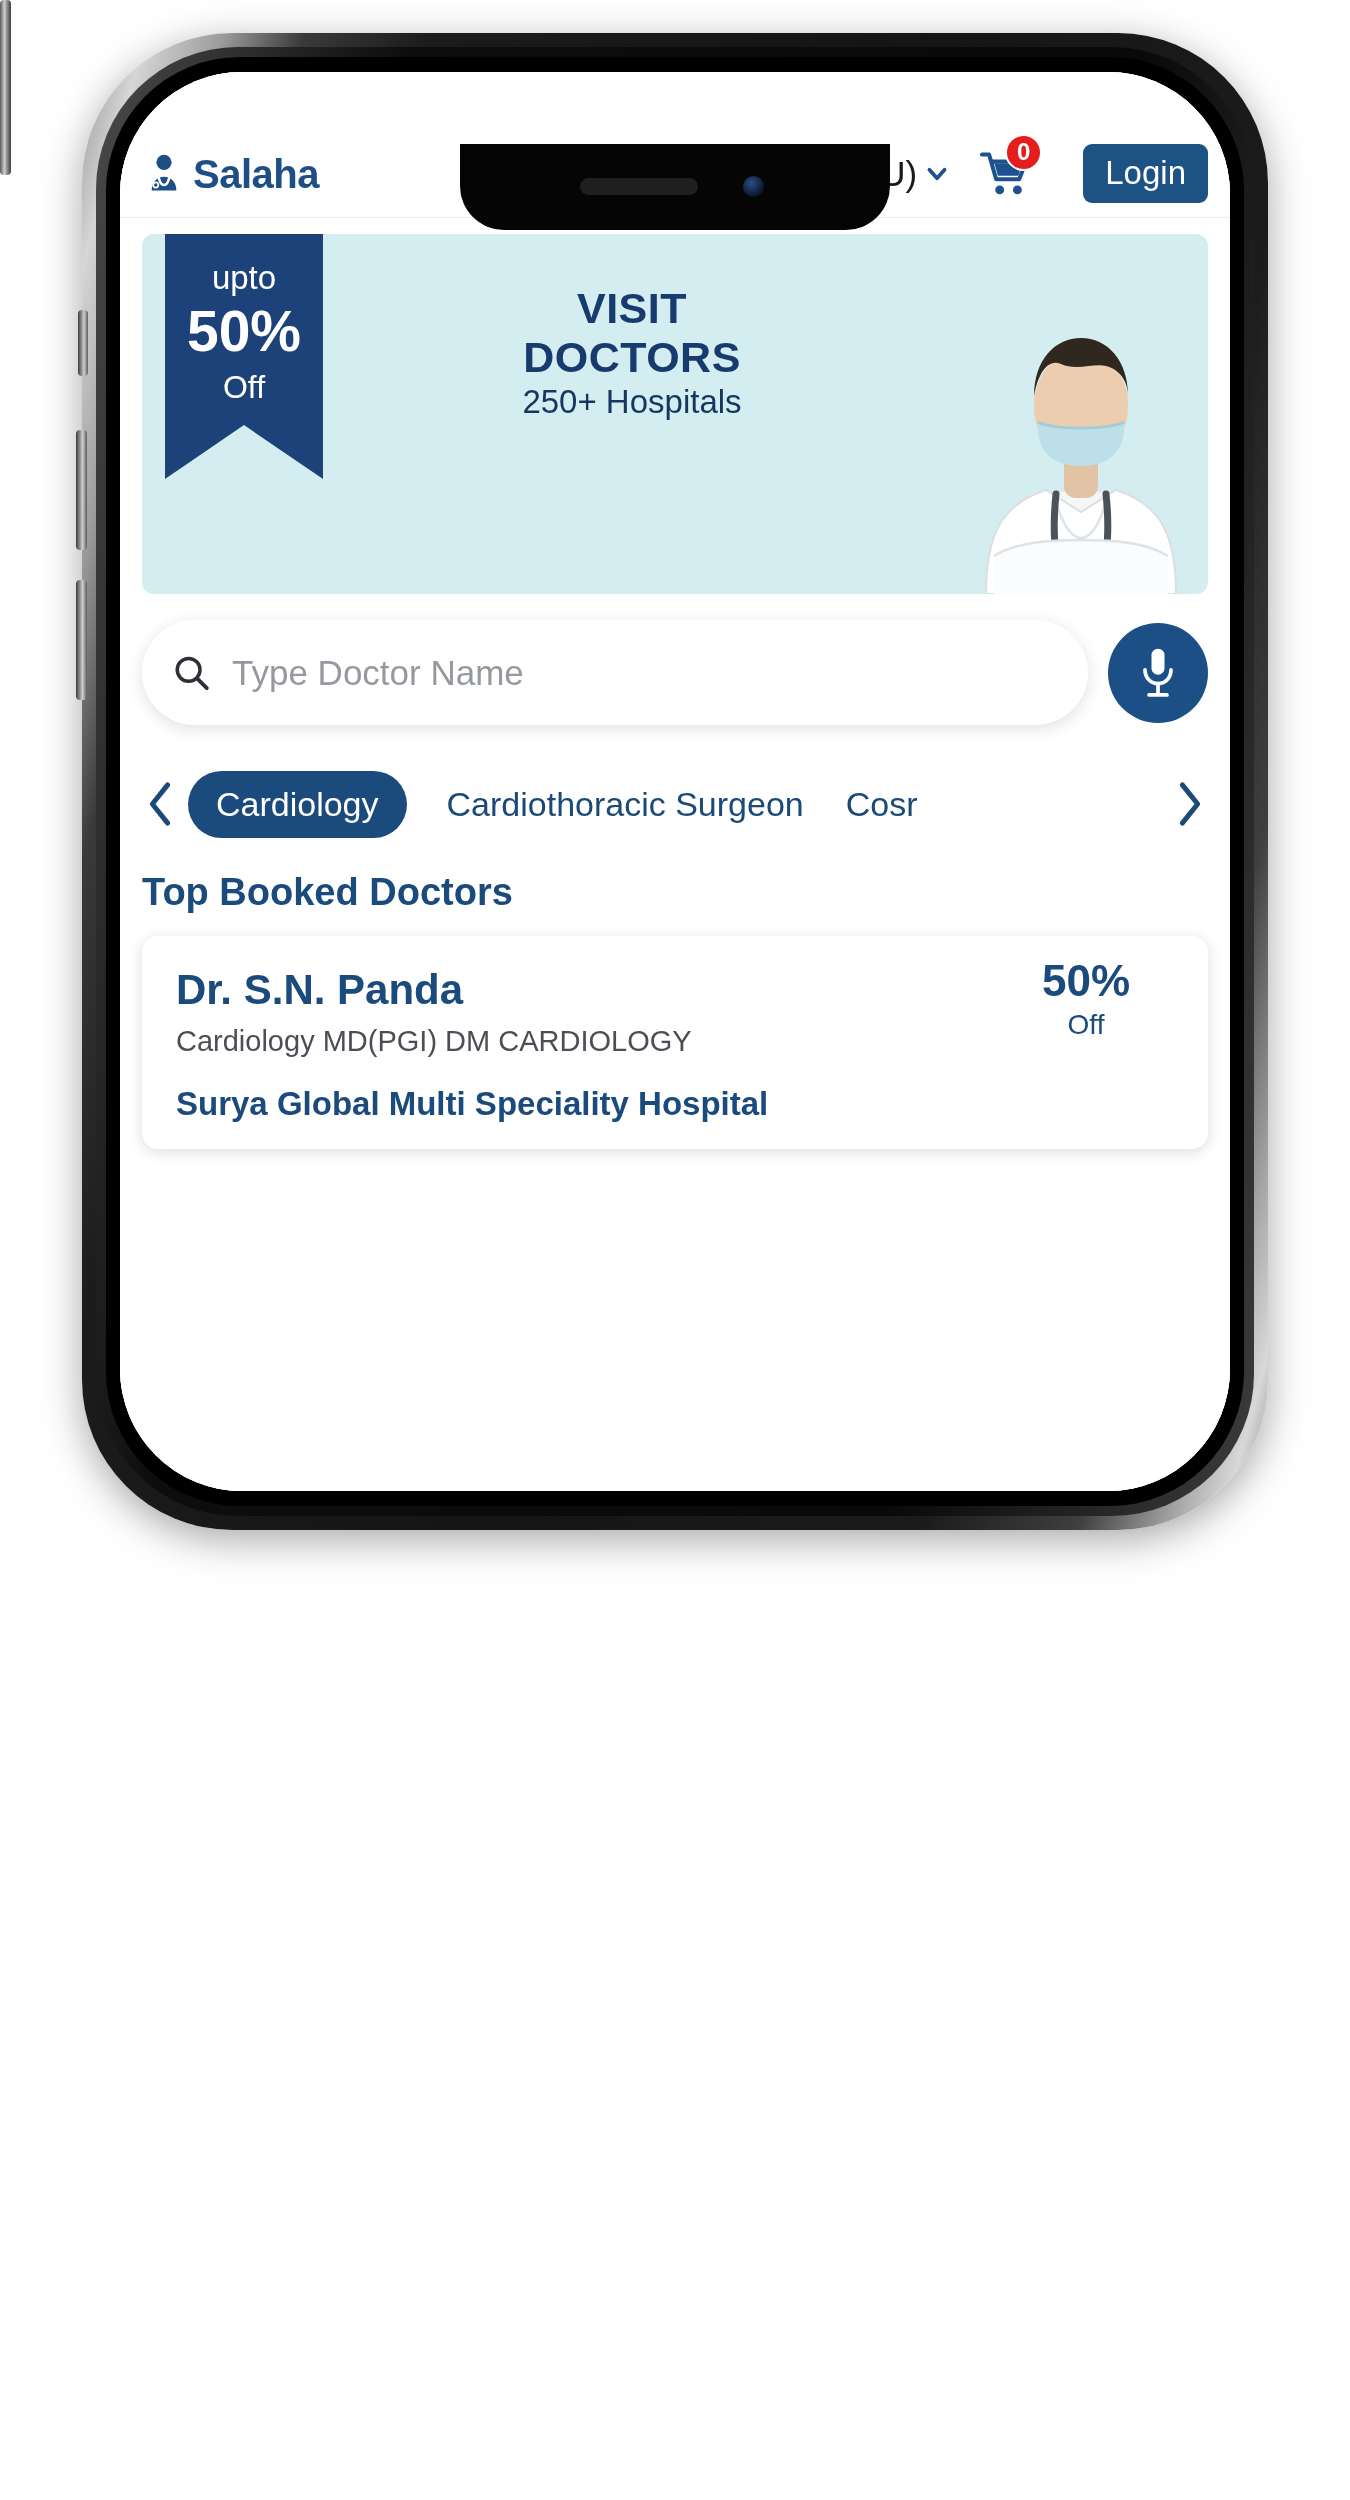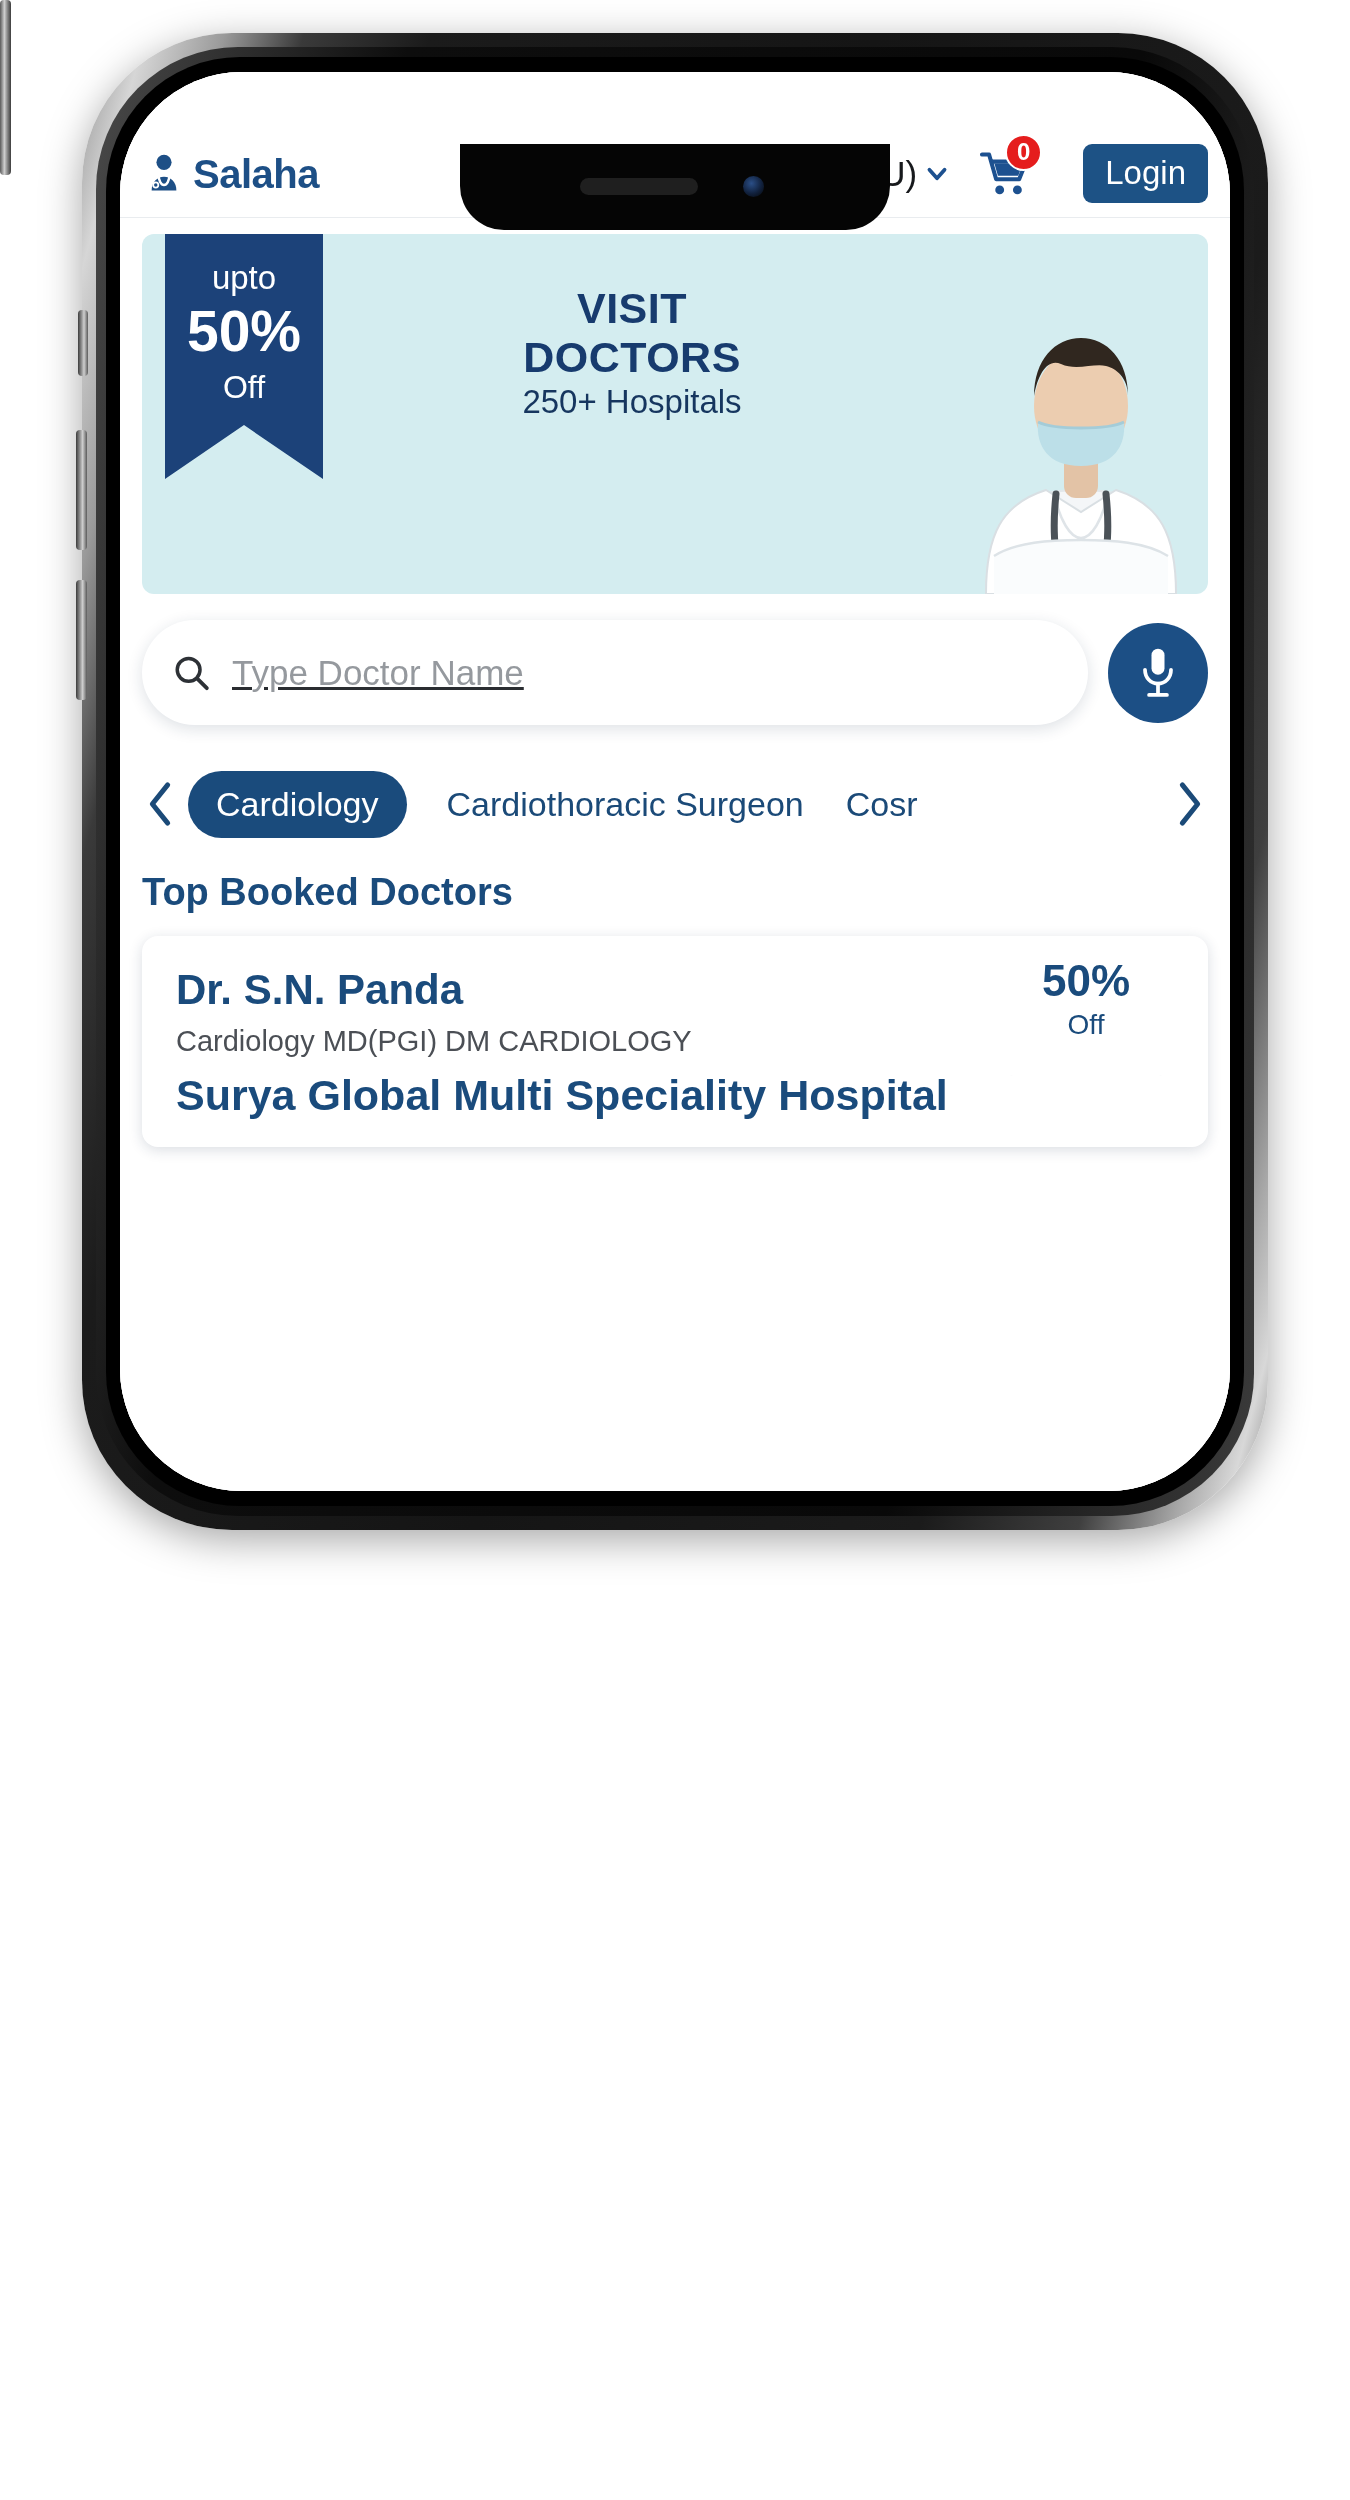--- a/index.html
+++ b/index.html
@@ -193,21 +193,20 @@
     flex:1; height:105px;
     background:#ffffff; border-radius:58px;
     box-shadow:0 4px 16px rgba(20,40,70,.14);
     display:flex; align-items:center; padding:0 30px; gap:22px;
   }
   .search-ico{ width:38px; height:38px; flex:0 0 38px; }
   .search-inp{
     border:none; outline:none; background:transparent;
     font-size:35px; color:#2a2d31; width:100%;
     font-family:"Liberation Sans", sans-serif;
-    text-decoration:underline;
   }
   .search-inp::placeholder{ color:#95999e; }
   .mic-btn{
     width:100px; height:100px; border-radius:50%;
     background:#1c4f85; border:none; cursor:pointer;
     display:flex; align-items:center; justify-content:center;
     flex:0 0 100px;
   }
   .mic-ico{ width:40px; height:52px; }
 
@@ -256,21 +255,21 @@
     clip-path:polygon(0 0,100% 0,100% 100%,50% 80%,0 100%);
     box-shadow:0 3px 10px rgba(22,44,74,.13);
     display:flex; flex-direction:column; align-items:center; justify-content:flex-start;
     padding-top:22px;
   }
   .off-pct{ font-size:44px; font-weight:700; color:#1a4b7c; line-height:1.05; }
   .off-lbl{ font-size:28px; font-weight:500; color:#1a4b7c; margin-top:5px; }
 
   .doc-name{ font-size:42px; font-weight:700; color:#1a4b7c; line-height:1.15; }
   .doc-qual{ font-size:29px; color:#4b4f55; margin-top:10px; line-height:1.2; }
-  .hosp-name{ font-size:43px; font-weight:700; color:#1a4b7c; margin-top:12px; line-height:1.15; }
+  .hosp-name{ font-size:33px; font-weight:700; color:#1a4b7c; margin-top:26px; line-height:1.15; }
 </style>
 </head>
 <body>
 
 <div id="stage">
 
   <div class="phone-outer"></div>
   <div class="phone-outer2"></div>
   <div class="phone-bezel"></div>
 

